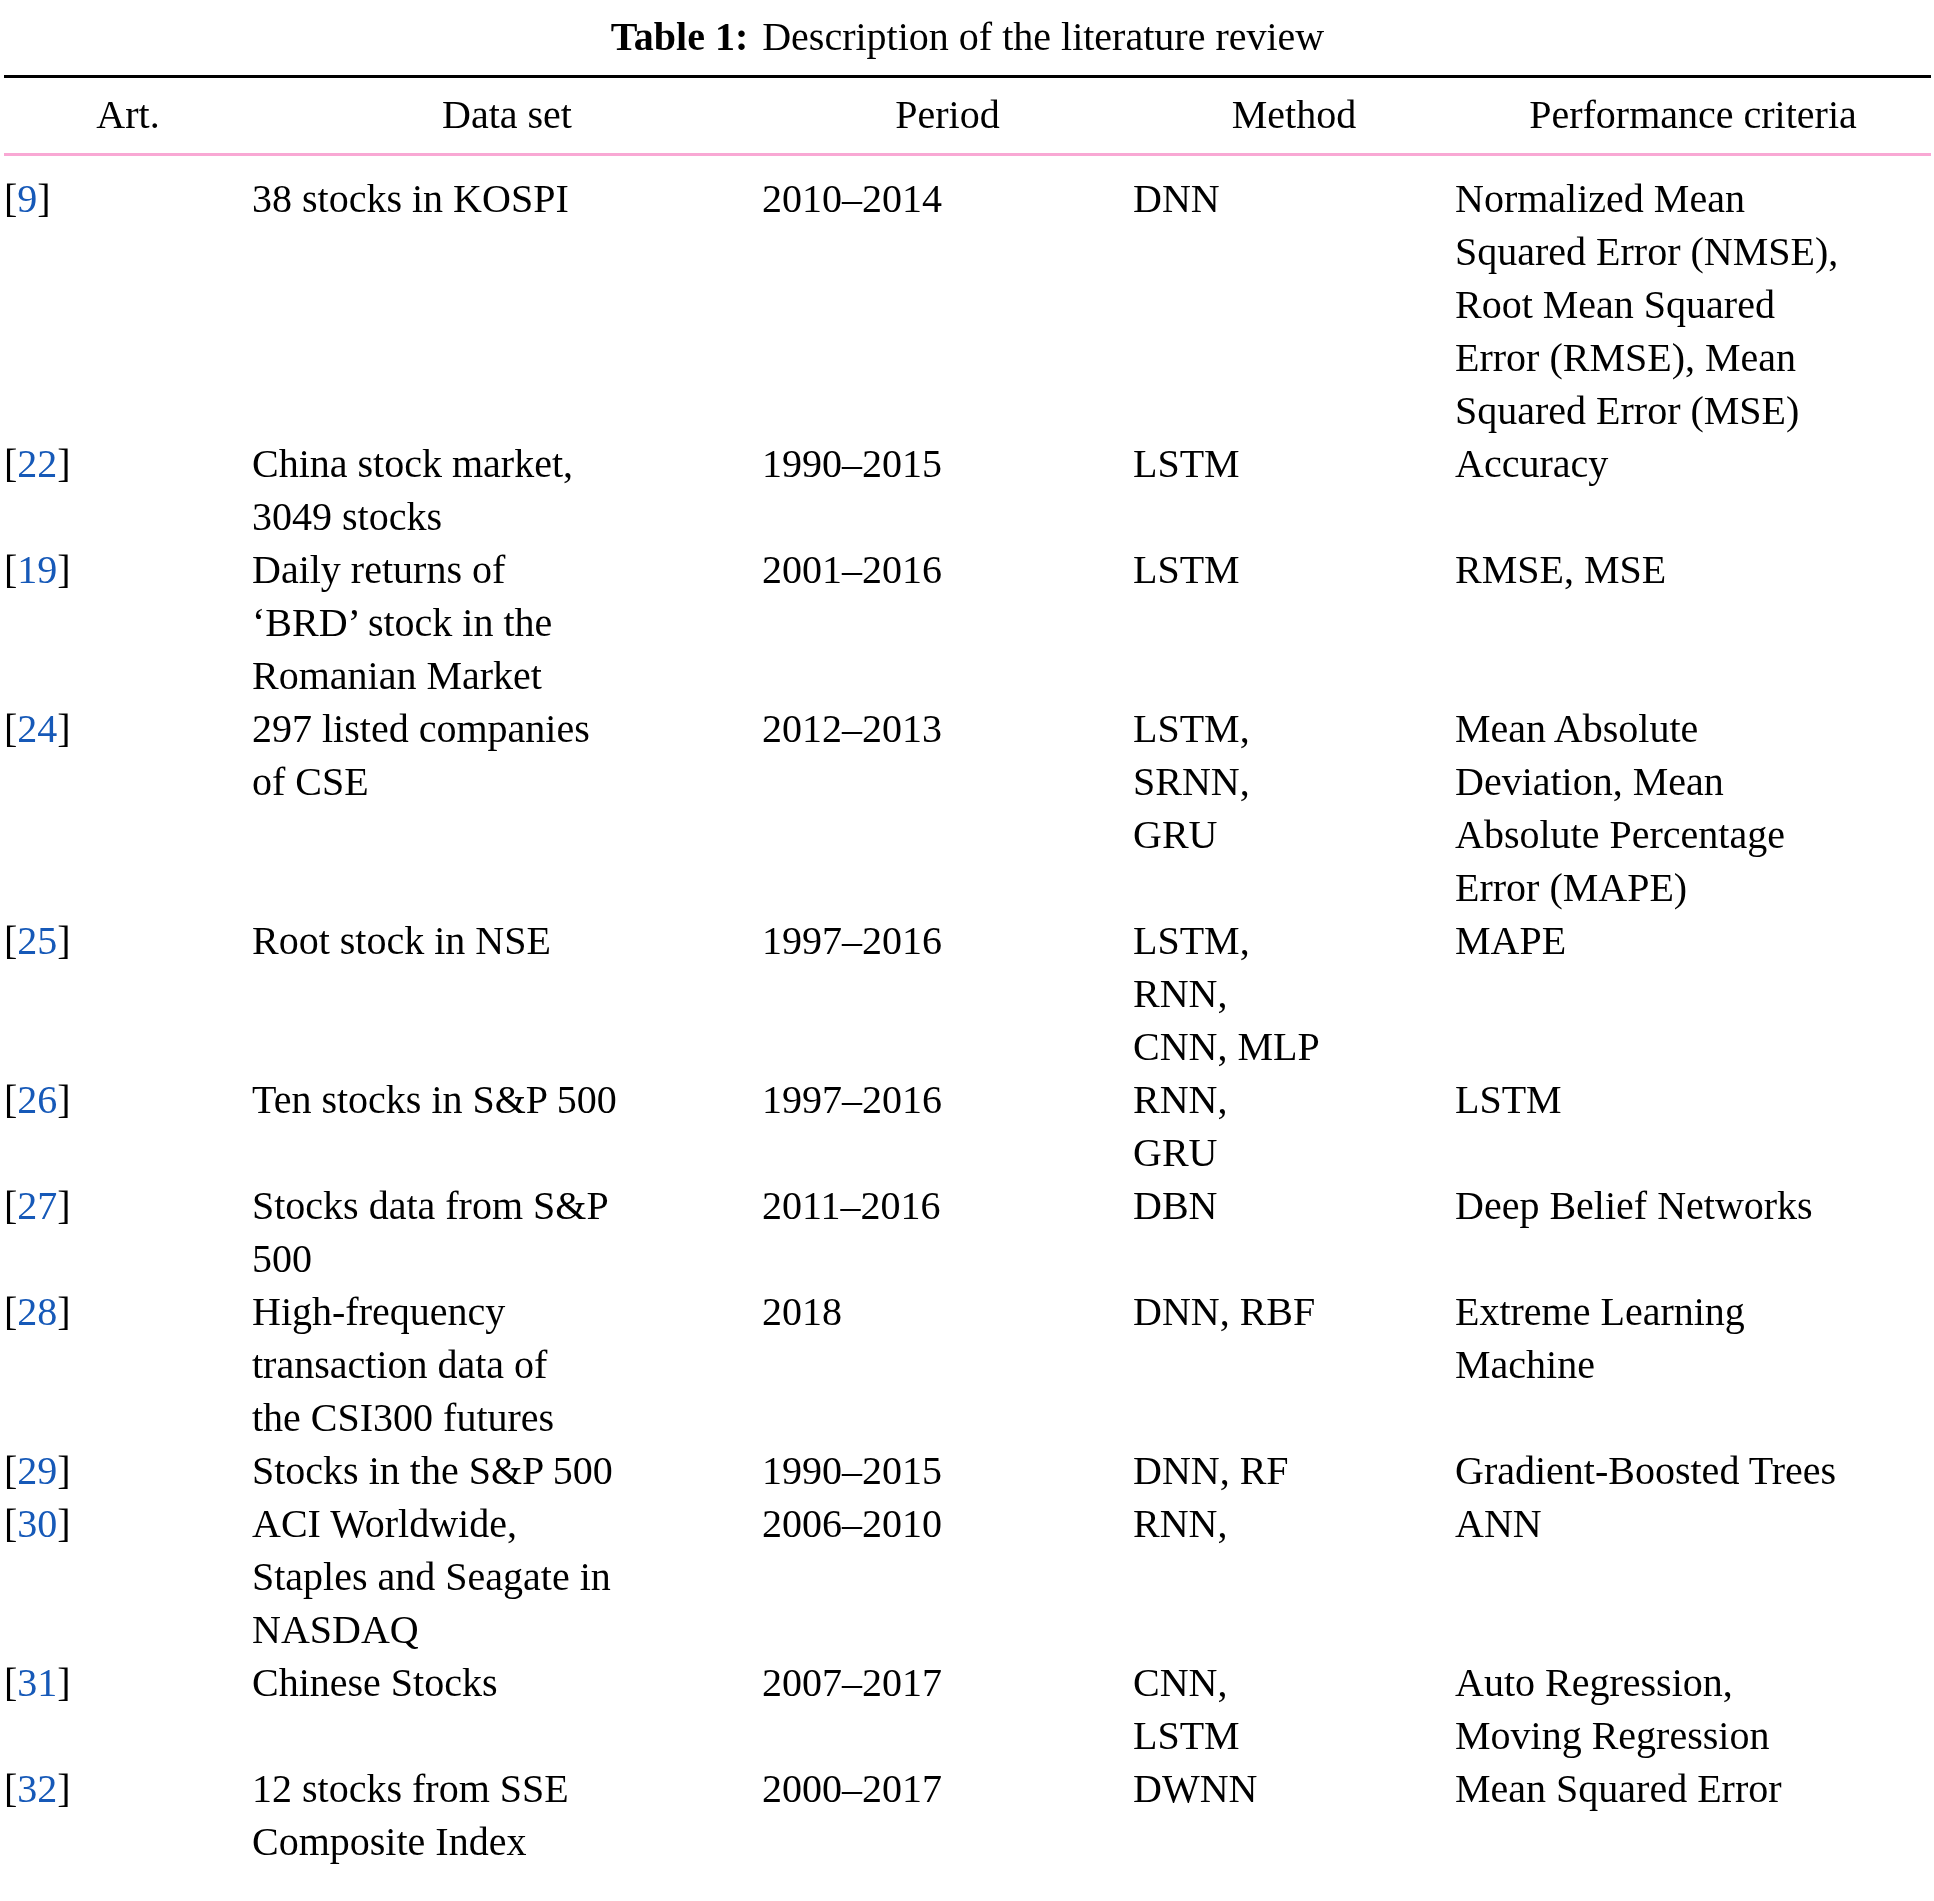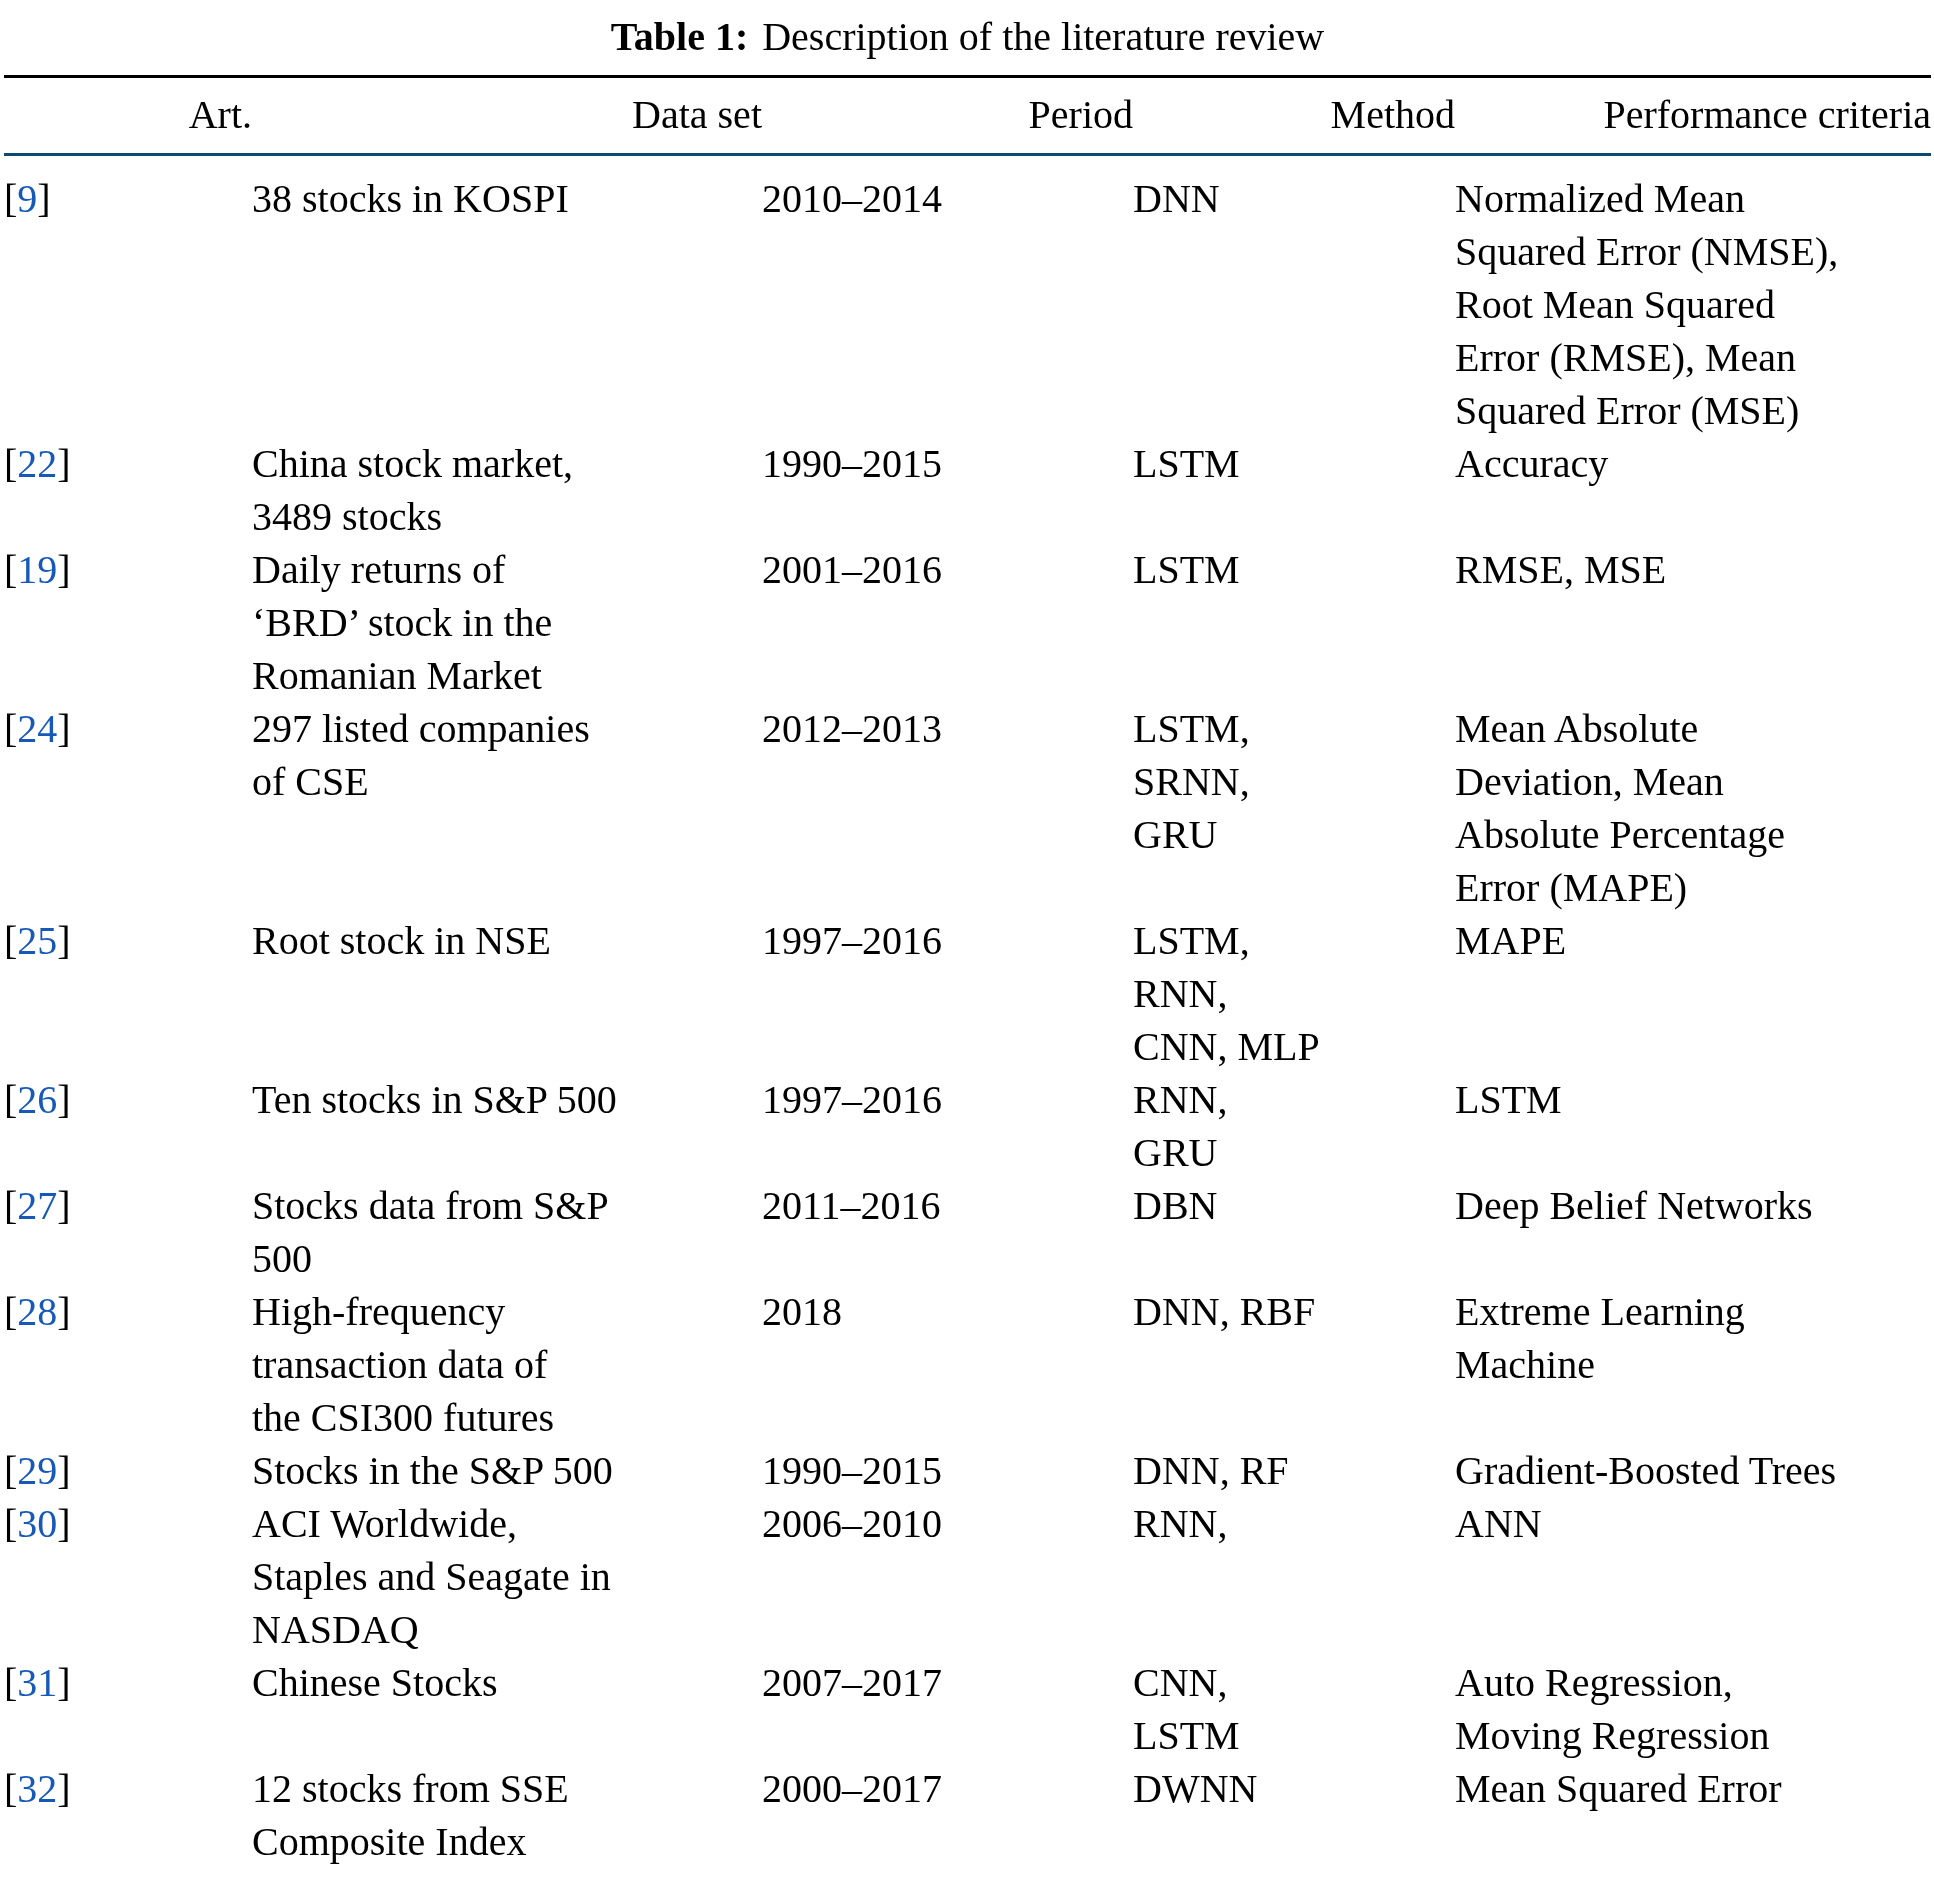--- a/index.html
+++ b/index.html
@@ -37,24 +37,24 @@
     border-bottom: 3px solid #000;
   }
   col.c-art  { width: 248px; }
   col.c-data { width: 510px; }
   col.c-per  { width: 371px; }
   col.c-meth { width: 322px; }
   
 
   th {
     font-weight: normal;
-    text-align: right;
+    text-align: center;
     vertical-align: top;
     padding: 10px 0 12px 0;
-    border-bottom: 3px solid #0c4a6e;
+    border-bottom: 3px solid #f9a8d4;
     margin-top: 36px;
   }
   td {
     vertical-align: top;
     padding: 0;
     white-space: pre-line;
   }
   td.art-cell {
     white-space: normal;
   }
@@ -105,21 +105,21 @@
         <td>Normalized Mean
 Squared Error (NMSE),
 Root Mean Squared
 Error (RMSE), Mean
 Squared Error (MSE)</td>
       </tr>
 
       <tr>
         <td class="art-cell"><span class="cite"><span class="num">22</span></span></td>
         <td>China stock market,
-3489 stocks</td>
+3049 stocks</td>
         <td>1990–2015</td>
         <td>LSTM</td>
         <td>Accuracy</td>
       </tr>
 
       <tr>
         <td class="art-cell"><span class="cite"><span class="num">19</span></span></td>
         <td>Daily returns of
 ‘BRD’ stock in the
 Romanian Market</td>

